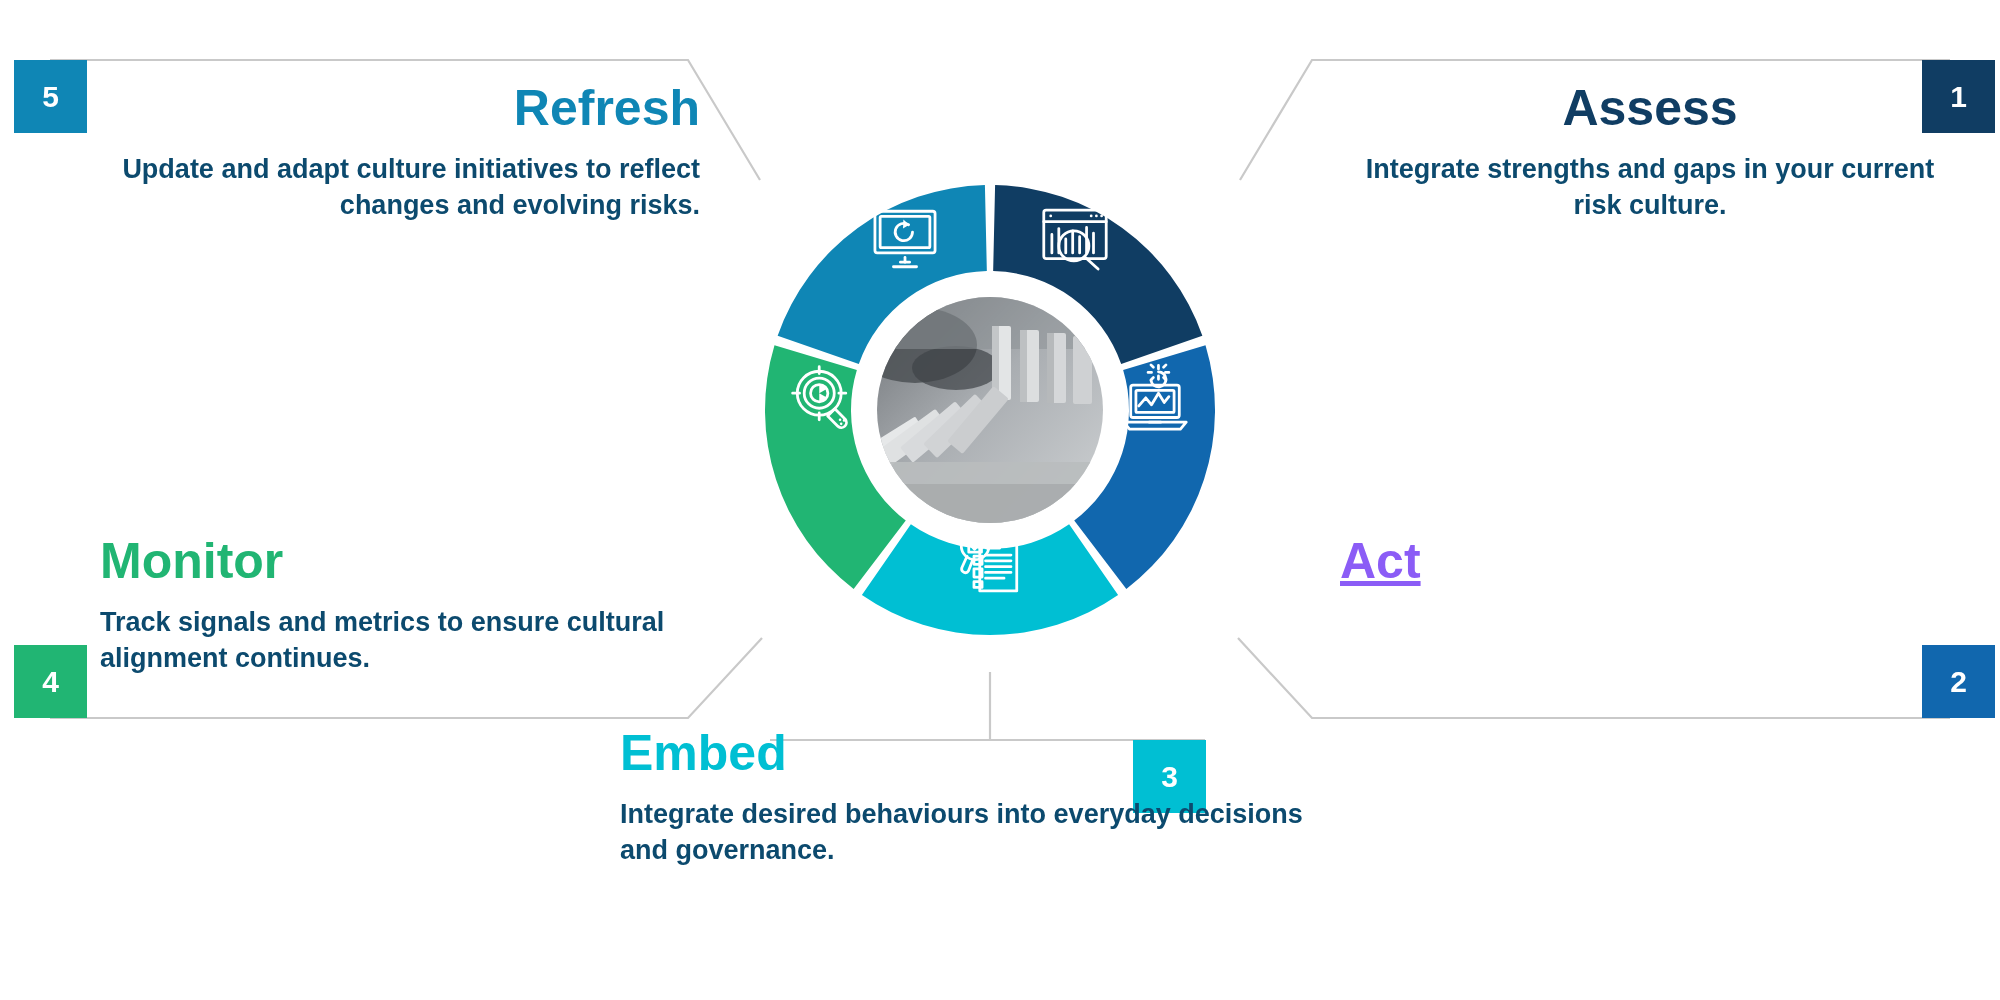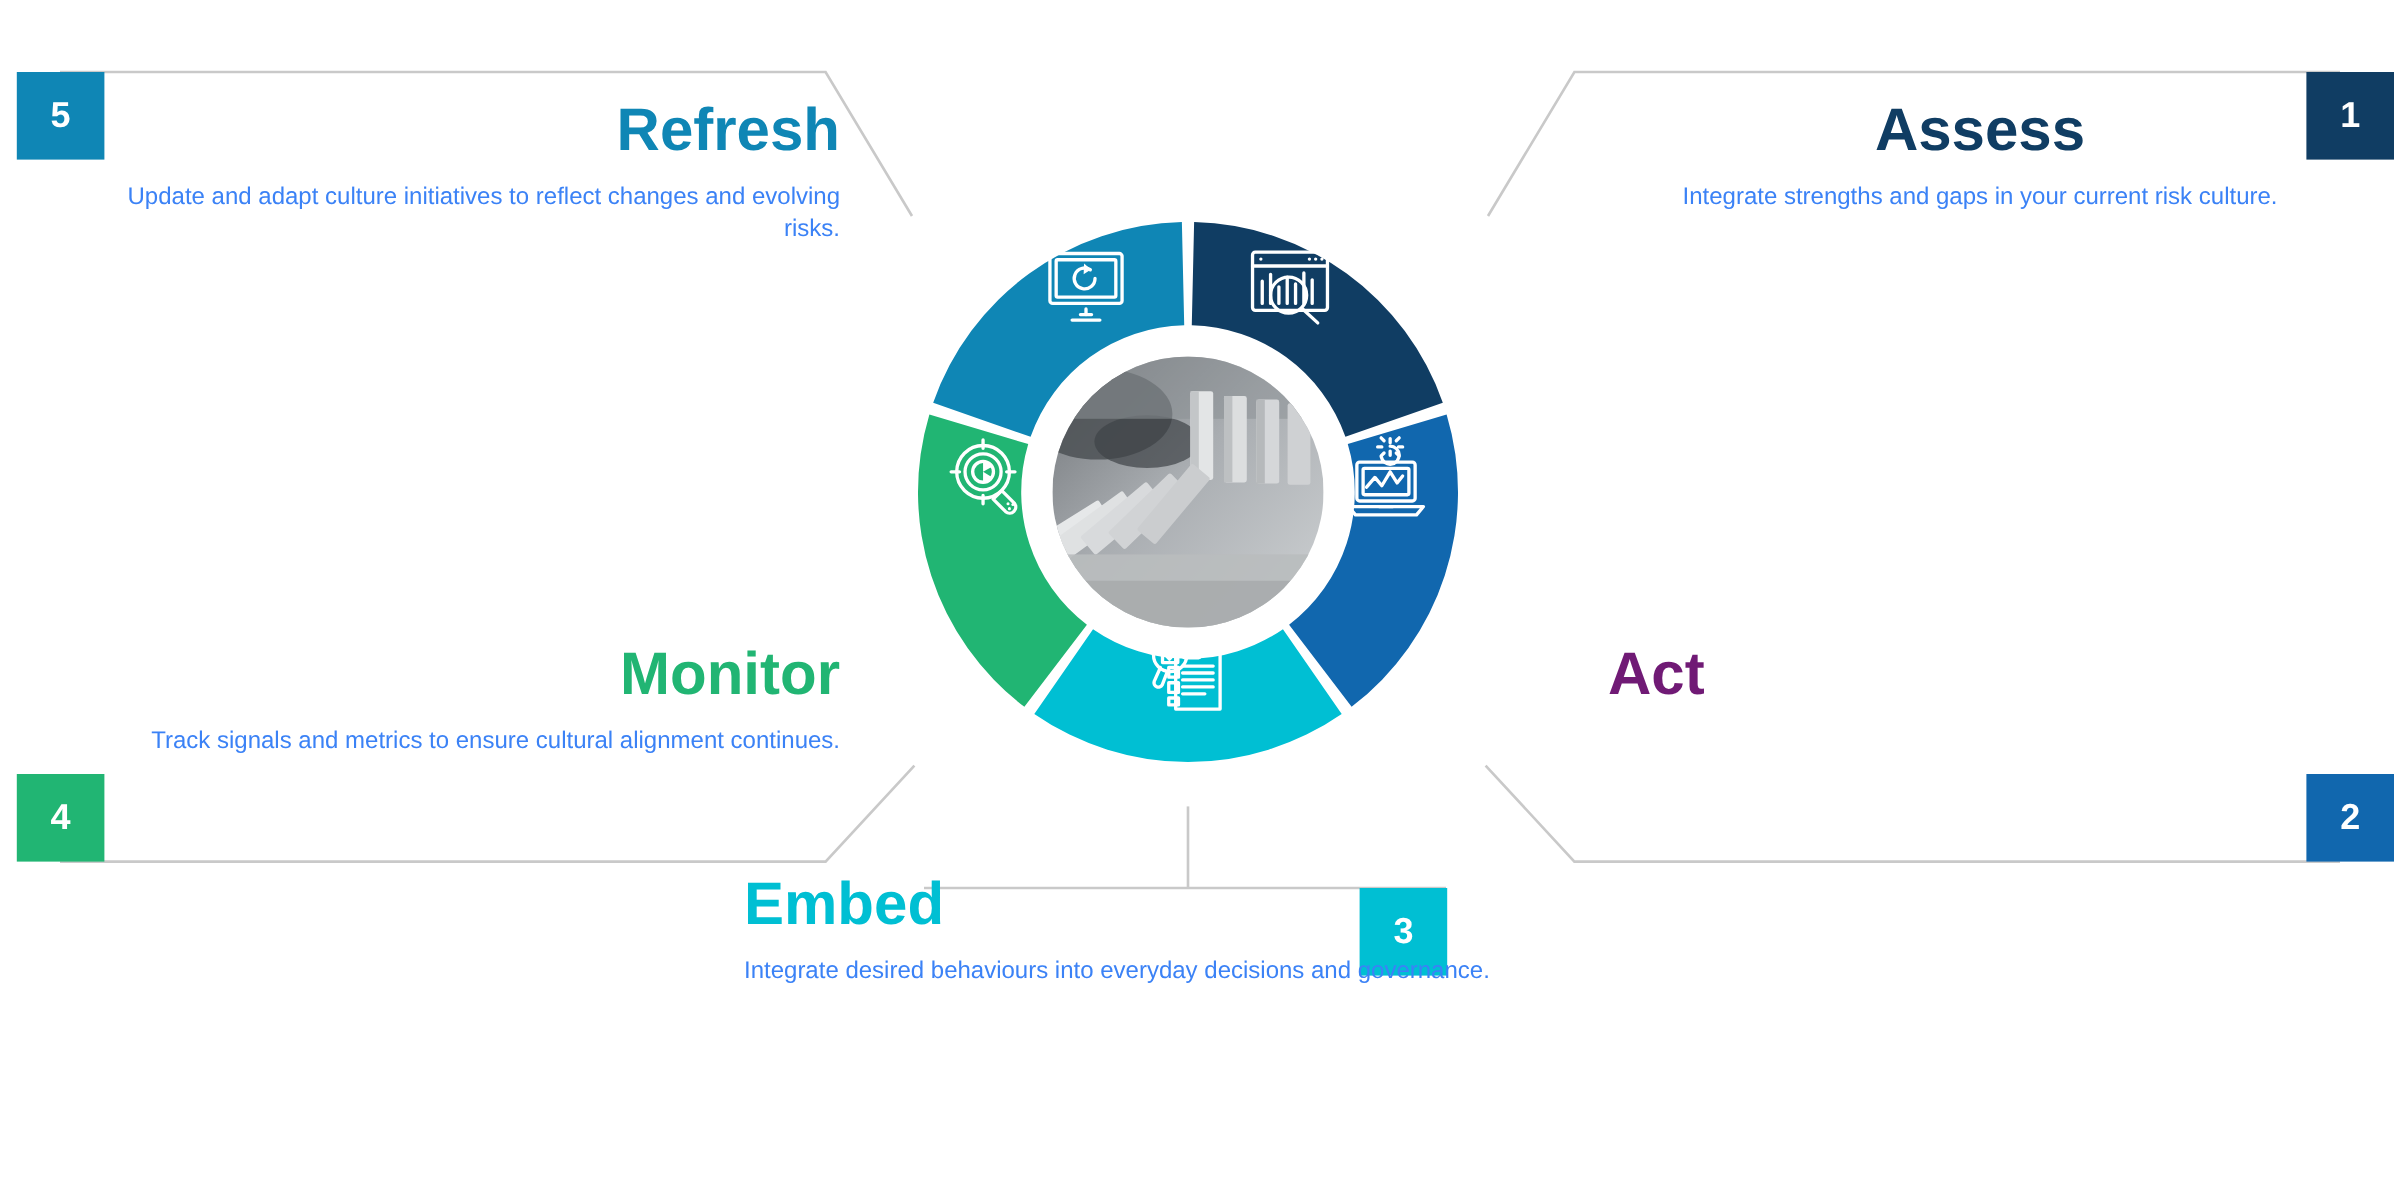--- a/index.html
+++ b/index.html
@@ -33,35 +33,35 @@
   
   .callout{position:absolute;}
   .callout .title{
     font-weight:700;
     font-size:50px;
     line-height:1.05;
     margin:0 0 16px 0;
     white-space:nowrap;
   }
   .callout .body{
-    font-size:20px;
+    font-size:27px;
     line-height:1.35;
-    color:#3b82f6;
+    color:#0c4a6e;
     margin:0;
-    font-weight:400;
+    font-weight:700;
   }
 
   #callout-refresh{left:100px;top:82px;width:600px;text-align:right;}
   #callout-refresh .title{color:#0F86B5;}
   #callout-assess{left:1340px;top:82px;width:620px;text-align:center;}
   #callout-assess .title{color:#103D63;}
-  #callout-monitor{left:100px;top:535px;width:600px;text-align:right;}
+  #callout-monitor{left:100px;top:535px;width:600px;}
   #callout-monitor .title{color:#21B573;}
   #callout-act{left:1340px;top:535px;width:620px;text-align:left;}
-  #callout-act .title{color:#701a75;}
+  #callout-act .title{color:#8b5cf6;text-decoration:underline;}
   #callout-embed{left:620px;top:727px;width:700px;text-align:left;}
   #callout-embed .title{color:#00BFD3;}
 
   
   #donut-wrap{
     position:absolute;
     left:720px;top:140px;
     width:540px;height:540px;
   }
   svg.donut{width:540px;height:540px;display:block;}

